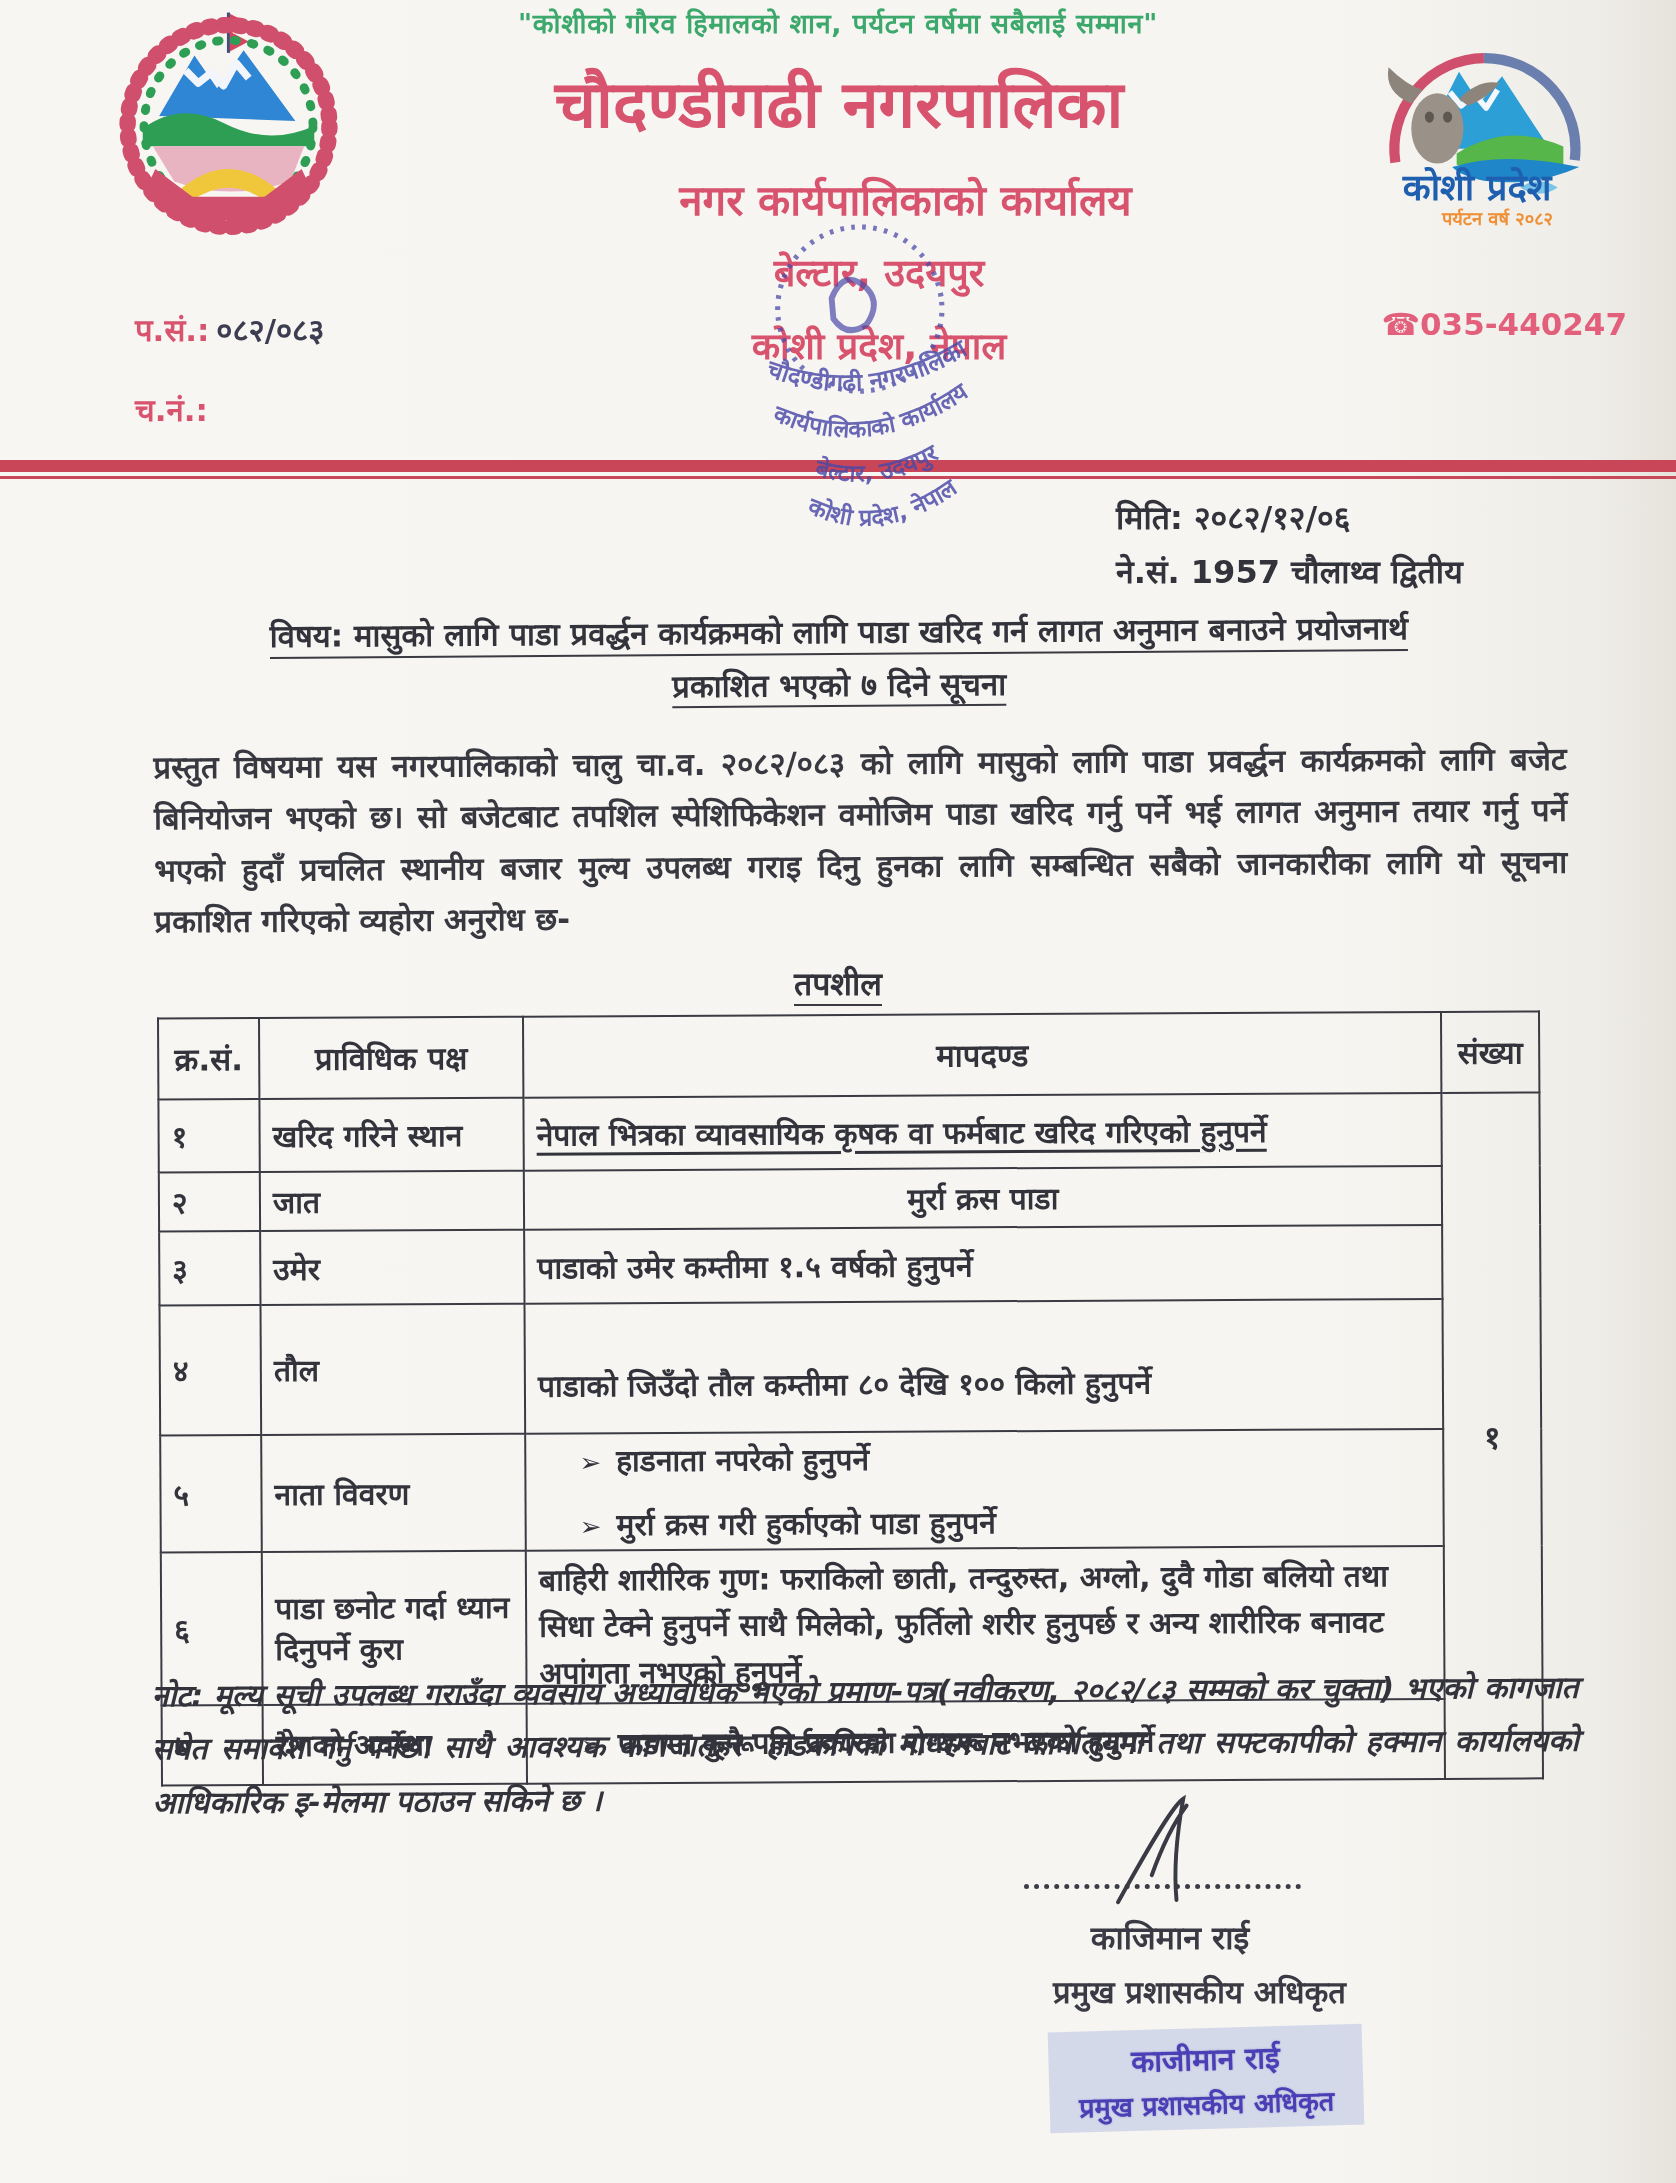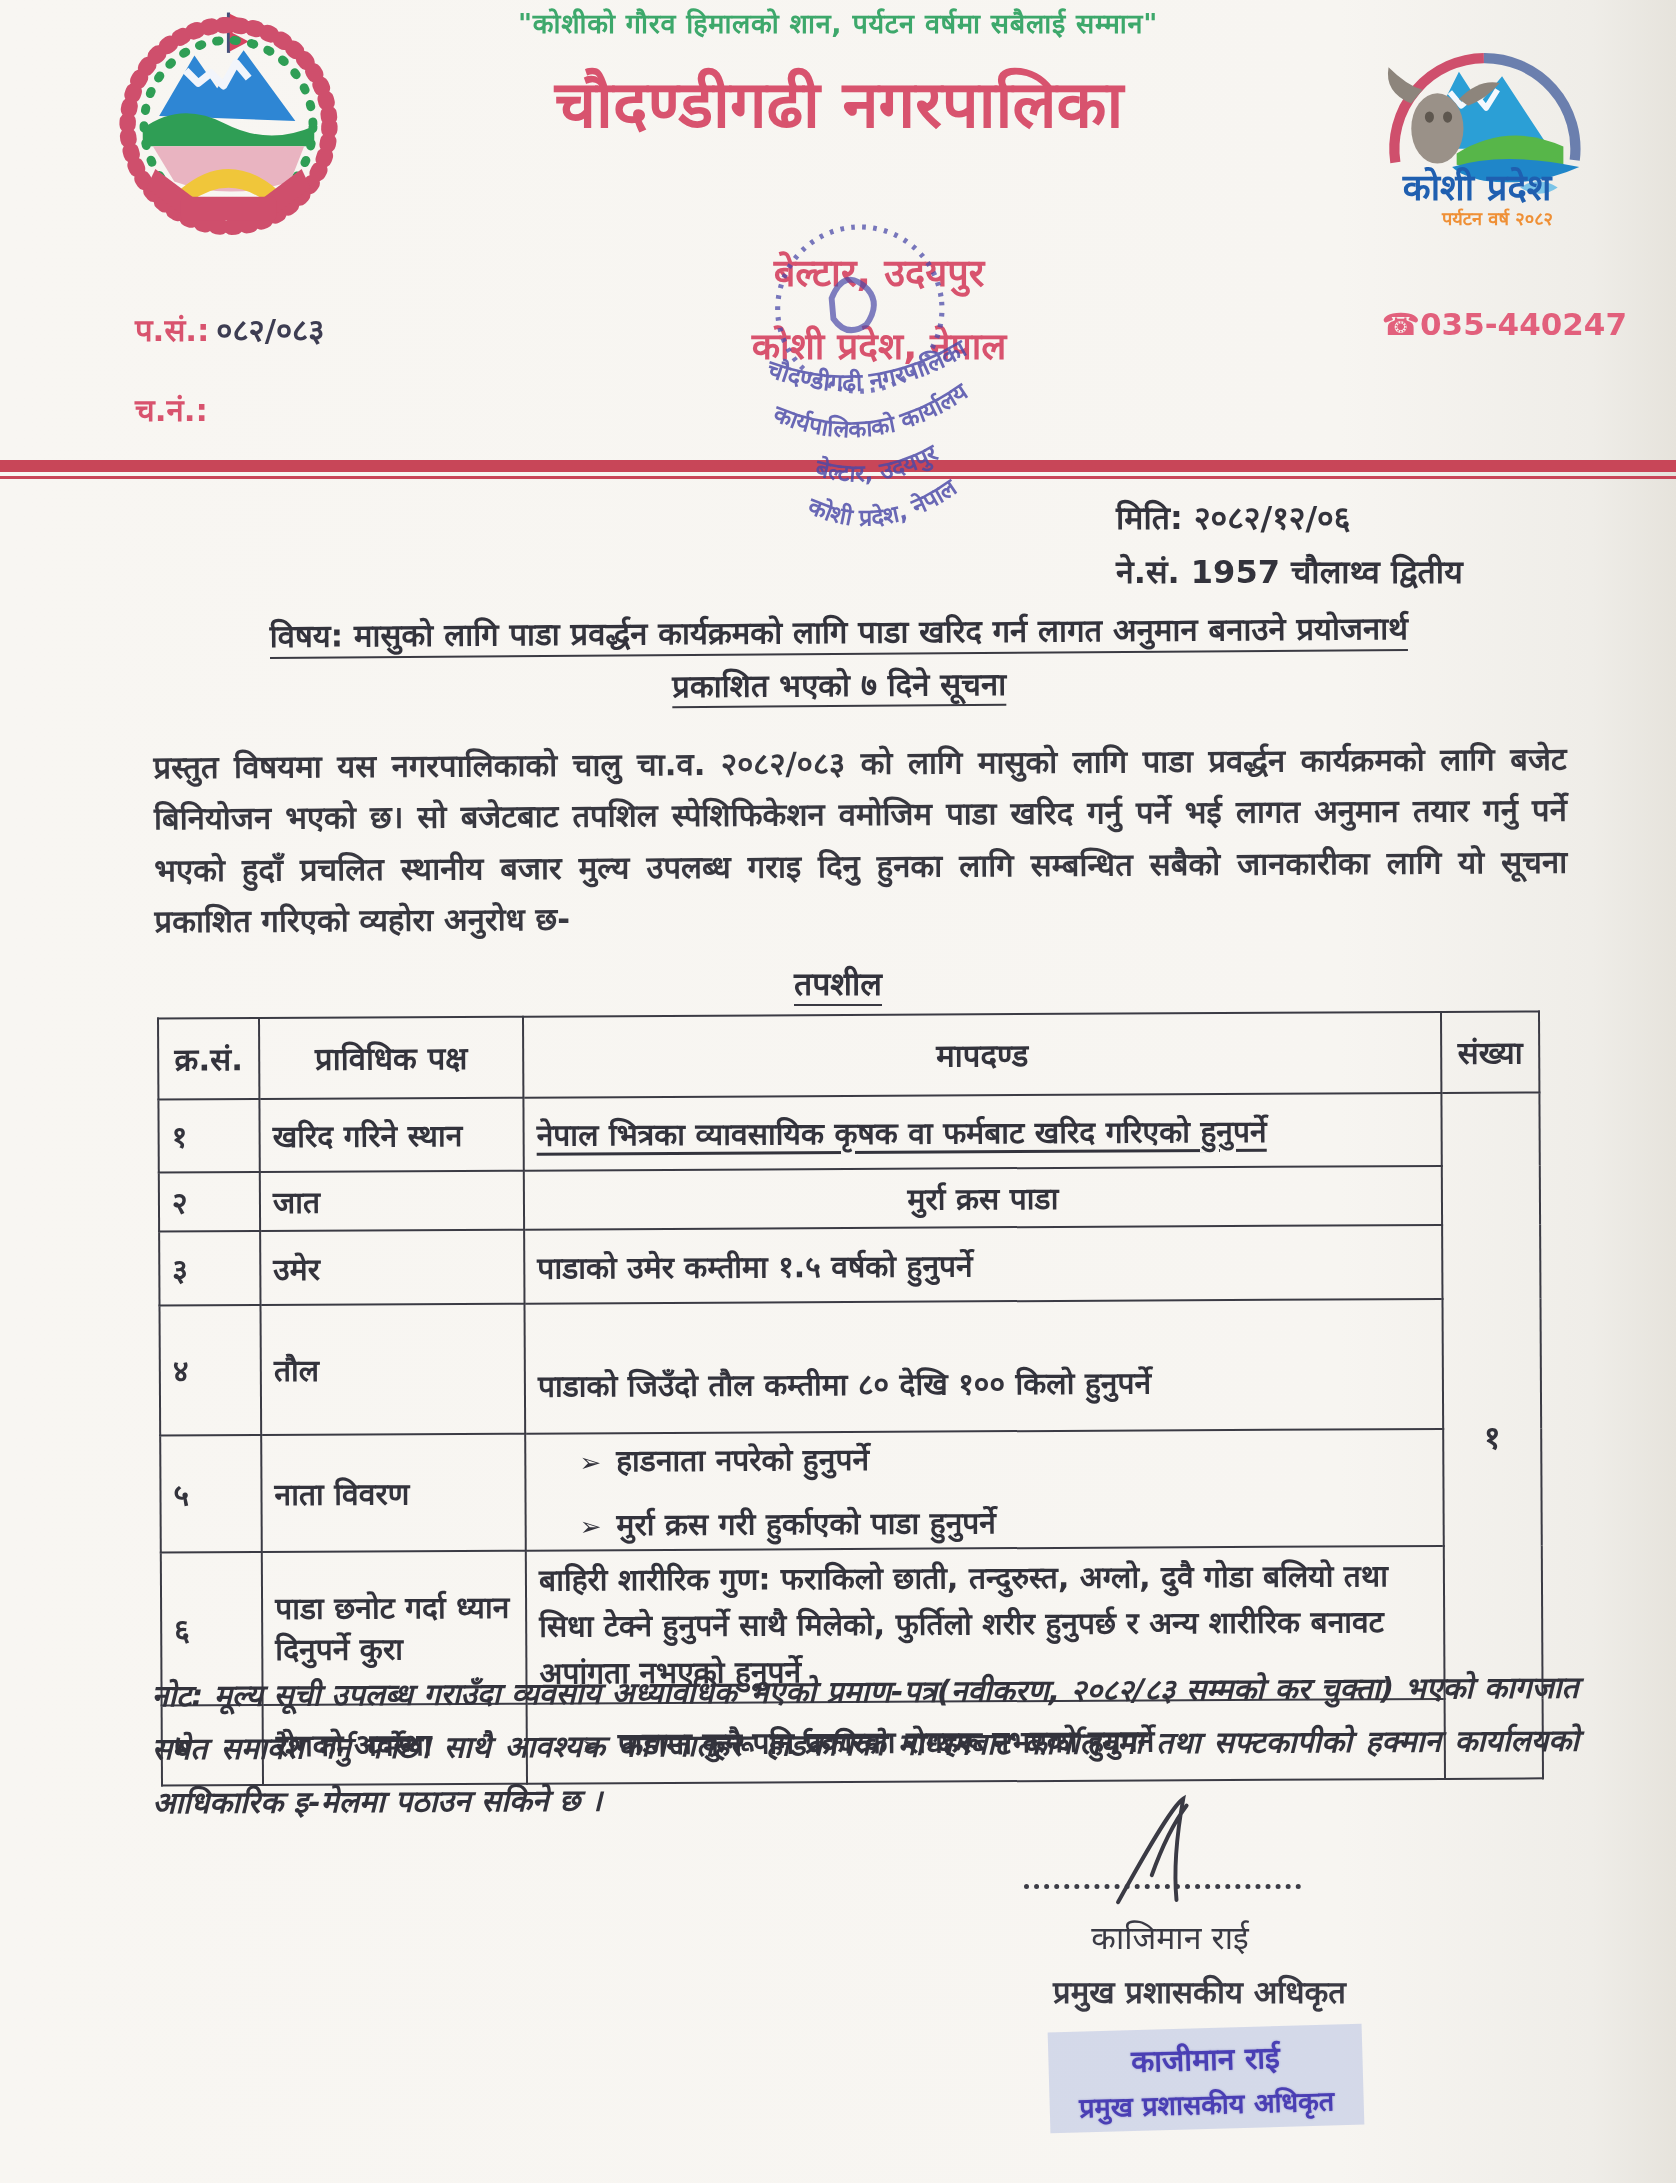--- a/index.html
+++ b/index.html
@@ -145,21 +145,21 @@
   }
 
   
   .sig-squiggle{top:1793px;left:1109px;width:135px;height:115px;z-index:2;}
   .sig-dots{
     top:1884px;left:1024px;width:277px;height:0;
     border-bottom:5.4px dotted #3c3c46;
   }
   .sig-name{
     top:1915px;left:1035px;width:270px;
-    text-align:center;font-size:32px;font-weight:400;color:#3a3a44;
+    text-align:center;font-size:32px;font-weight:700;color:#3a3a44;
   }
   .sig-title{
     top:1970px;left:1007px;width:385px;
     text-align:center;font-size:31px;font-weight:600;color:#3a3a44;
   }
   .sig-stamp{
     top:2028px;left:1049px;width:314px;height:101px;
     background:rgba(133,152,214,0.30);
     transform:rotate(-1.6deg);
     text-align:center;
@@ -210,20 +210,21 @@
       <path d="M96,66 Q114,48 132,52 Q120,66 104,72 Z" fill="#8d857c"></path>
       <ellipse cx="77" cy="92" rx="23" ry="31" fill="#9a9188"></ellipse>
       <ellipse cx="70" cy="82" rx="4" ry="5" fill="#5e574f"></ellipse>
       <ellipse cx="86" cy="82" rx="4" ry="5" fill="#5e574f"></ellipse>
       <text x="112" y="155" font-size="32" font-weight="bold" fill="#1f5fb0" text-anchor="middle">कोशी प्रदेश</text>
       <text x="130" y="177" font-size="16" font-weight="bold" fill="#ef9036" text-anchor="middle">पर्यटन वर्ष २०८२</text>
     </svg>
   </div>
 
   <div class="abs muni-title">चौदण्डीगढी नगरपालिका</div>
+  <div class="abs office-name">नगर कार्यपालिकाको कार्यालय</div>
   <div class="abs addr1">बेल्टार, उदयपुर</div>
   <div class="abs addr2">कोशी प्रदेश, नेपाल</div>
 
   <div class="abs office-stamp">
     <svg viewBox="0 0 440 480" width="100%" height="100%">
       <defs>
         <path id="arc1" d="M 58,192 Q 220,288 392,186" fill="none"></path>
         <path id="arc2" d="M 72,258 Q 220,350 378,248" fill="none"></path>
         <path id="arc3" d="M 90,322 Q 220,408 362,312" fill="none"></path>
         <path id="arc4" d="M 108,386 Q 220,466 352,376" fill="none"></path>

